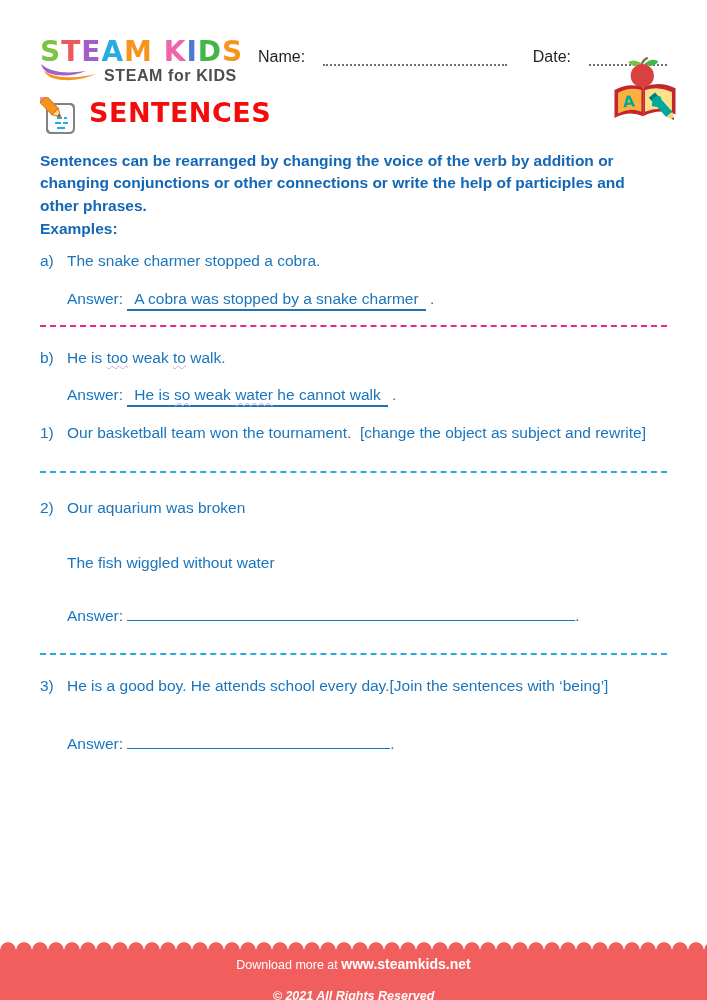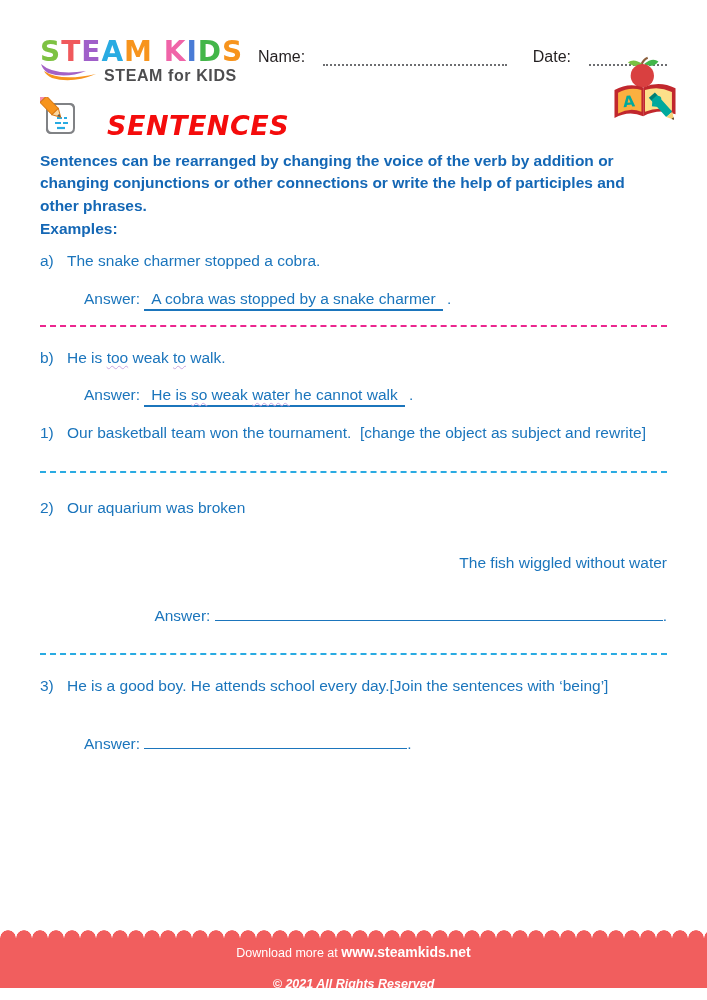--- a/index.html
+++ b/index.html
@@ -16,49 +16,49 @@
   .logo-swoosh{position:absolute;left:0;top:25px;}
   .logo-tagline{margin:1px 0 0 64px;font-size:16px;font-weight:bold;color:#4D4D4F;letter-spacing:.6px;}
   .name-date{flex:1;display:flex;align-items:flex-end;margin-top:10px;color:#231F20;font-size:16px;gap:12px;}
   .nd-label{flex-shrink:0;padding-right:6px;}
   .dotline{border-bottom:2px dotted #6D6E71;height:15px;}
   .dot-name{flex:1;margin-right:14px;}
   .dot-date{width:78px;}
   .book-icon{position:absolute;top:56px;right:26px;}
 
   
-  .title-row{display:flex;align-items:flex-end;gap:27px;margin-top:12px;font-style:italic;}
+  .title-row{display:flex;align-items:flex-start;gap:9px;margin-top:12px;}
   .page-title{margin:0;color:#F40C0C;font-size:27px;font-weight:800;letter-spacing:.5px;font-family:"DejaVu Sans",sans-serif;}
 
   
   .lead{color:#1467B5;font-weight:bold;font-size:15.5px;line-height:1.45;margin:9px 0 0 0;}
   .examples-label{color:#1467B5;font-weight:bold;font-size:15.5px;margin-top:3px;}
   .q-row{display:flex;color:#1B75BC;font-size:15.5px;line-height:1.45;}
   .q-label{width:27px;flex-shrink:0;}
   .q-text{flex:1;}
-  .answer-row{margin-left:44px;color:#1B75BC;font-size:15.5px;}
+  .answer-row{margin-left:27px;color:#1B75BC;font-size:15.5px;}
   .ans-underline{border-bottom:2px solid #1B75BC;padding:0 7px 2px 7px;}
   .sq{text-decoration:underline;text-decoration-style:wavy;text-decoration-color:#C9A7E0;text-decoration-thickness:1px;text-underline-offset:2px;}
   .blank{display:inline-block;border-bottom:1.6px solid #1B75BC;height:13px;}
   .blank-q1{width:232px;}
   .blank-q2{width:448px;}
   .blank-q3{width:263px;}
   .divider-pink{border:none;border-top:2.5px dashed #EC268F;margin:17px 0 0 0;}
   .divider-blue{border:none;border-top:2px dashed #29ABE2;margin:0;}
 
   
   .mt-a{margin-top:12px;} .mt-ans-a{margin-top:17px;}
   .mt-b{margin-top:20px;} .mt-ans-b{margin-top:17px;}
   .mt-instr{margin-top:27px;}
   .mt-q1{margin-top:18px;} .mt-ans-q1{margin-top:27px;} .mt-div1{margin-top:26px;}
-  .mt-q2{margin-top:24px;} .mt-q2l{margin-top:35px;text-align:right;} .mt-div2{margin-top:28px;}
+  .mt-q2{margin-top:24px;} .mt-q2l{margin-top:35px;} .mt-div2{margin-top:28px;}
   .mt-q3{margin-top:20px;} .mt-ans-q3{margin-top:37px;}
 
   
-  .footer{position:absolute;left:0;right:0;bottom:12px;height:50px;background:#F15E5E;color:#fff;text-align:center;}
+  .footer{position:absolute;left:0;right:0;bottom:0;height:50px;background:#F15E5E;color:#fff;text-align:center;}
   .footer::before{content:"";position:absolute;top:-10px;left:0;right:0;height:10px;
     background-image:radial-gradient(circle at 8px 10px,#F15E5E 7.4px,rgba(241,94,94,0) 8px);
     background-size:16px 10px;background-repeat:repeat-x;}
   .footer-line1{padding-top:6px;font-size:12.5px;}
   .footer-site{font-weight:bold;font-size:14px;}
   .footer-line2{margin-top:17px;font-size:12.5px;font-style:italic;font-weight:600;}
 </style>
 </head>
 <body>
 

